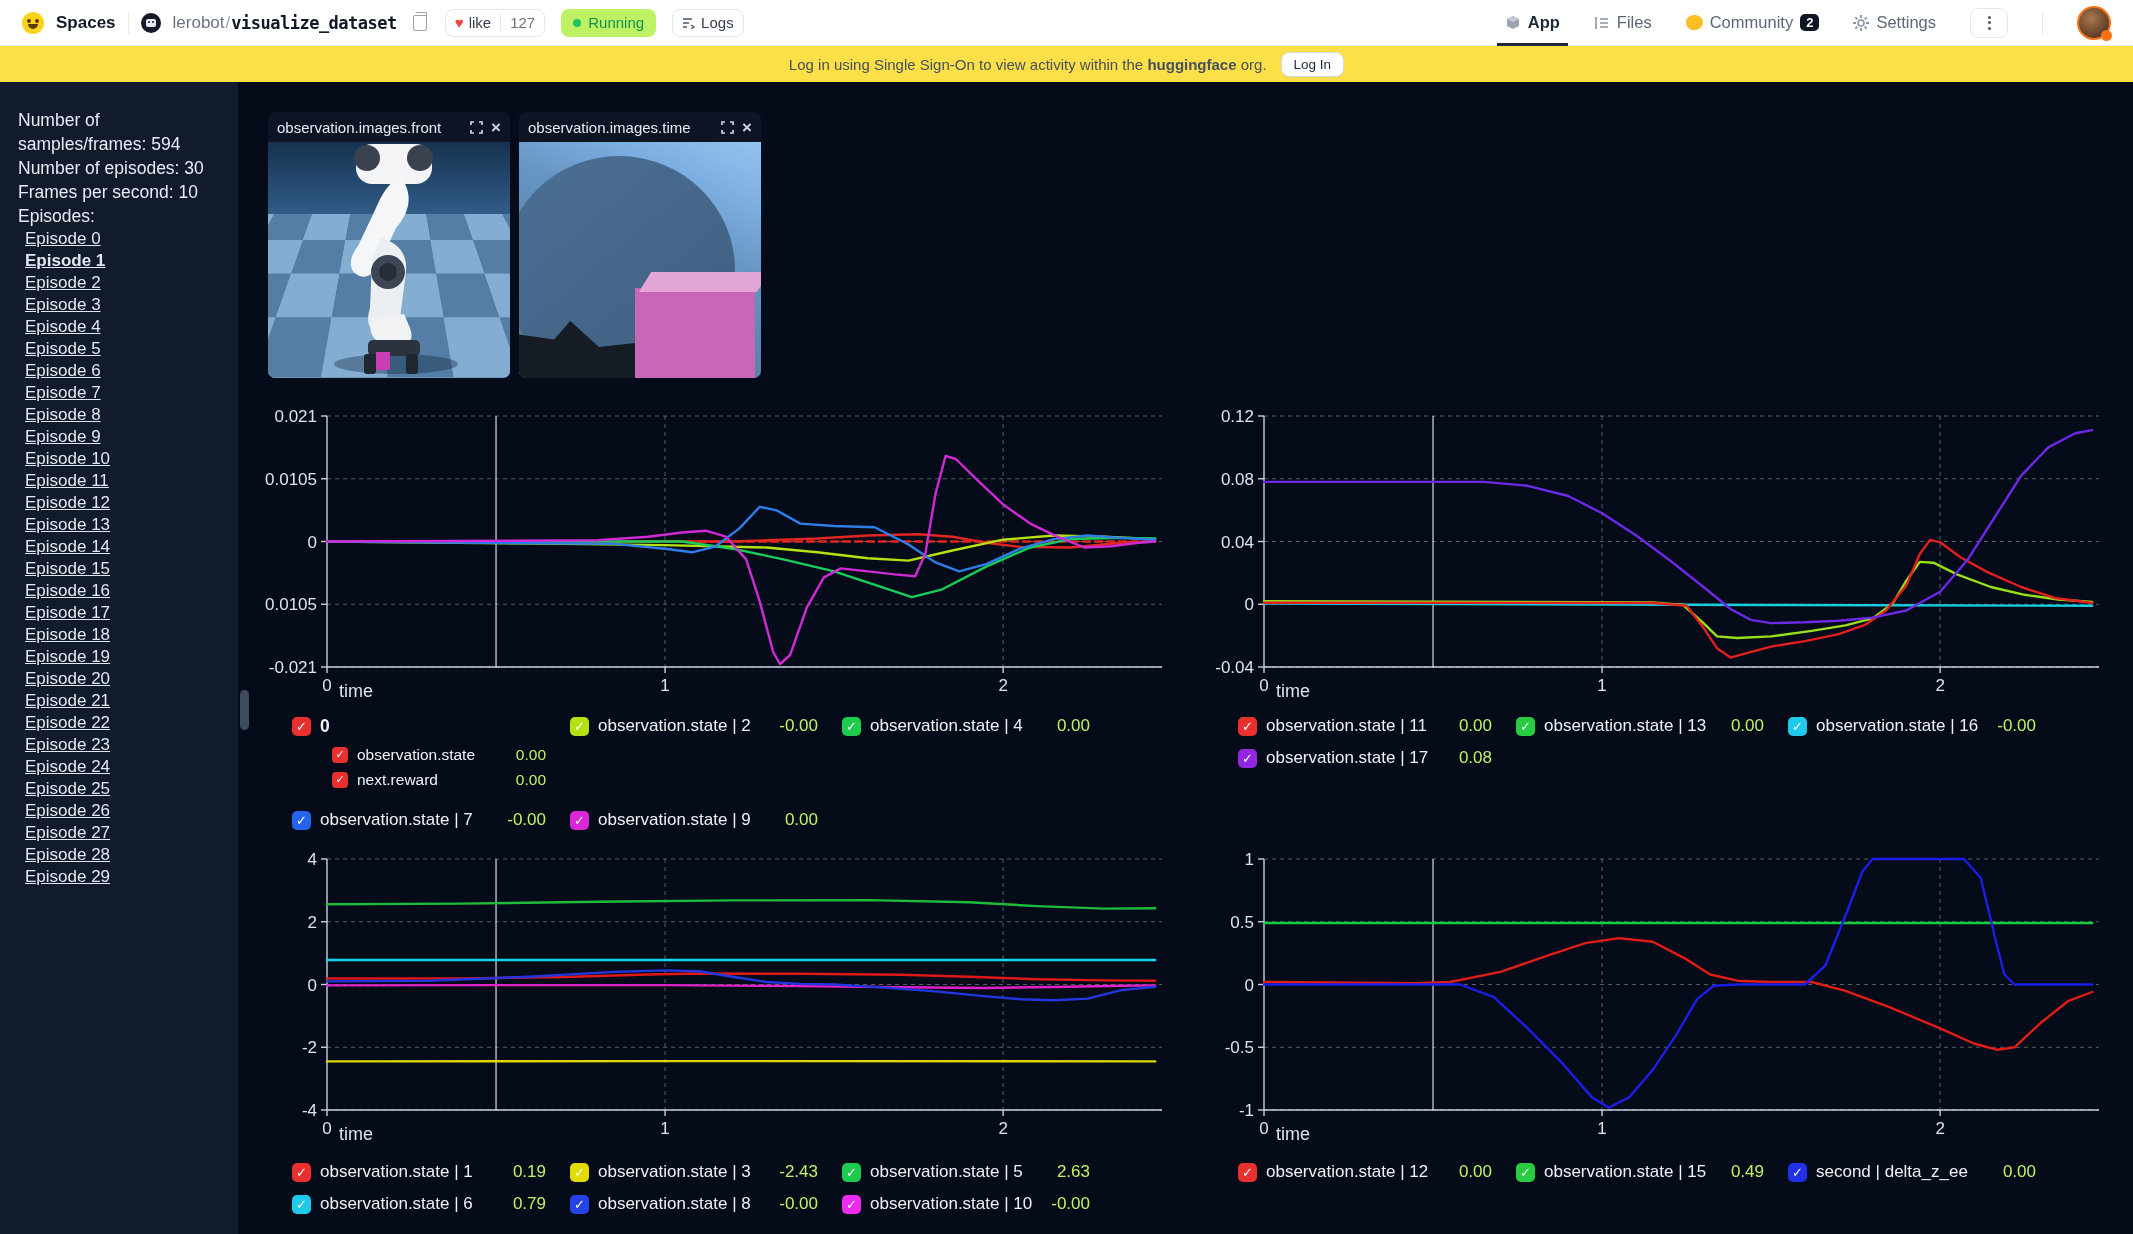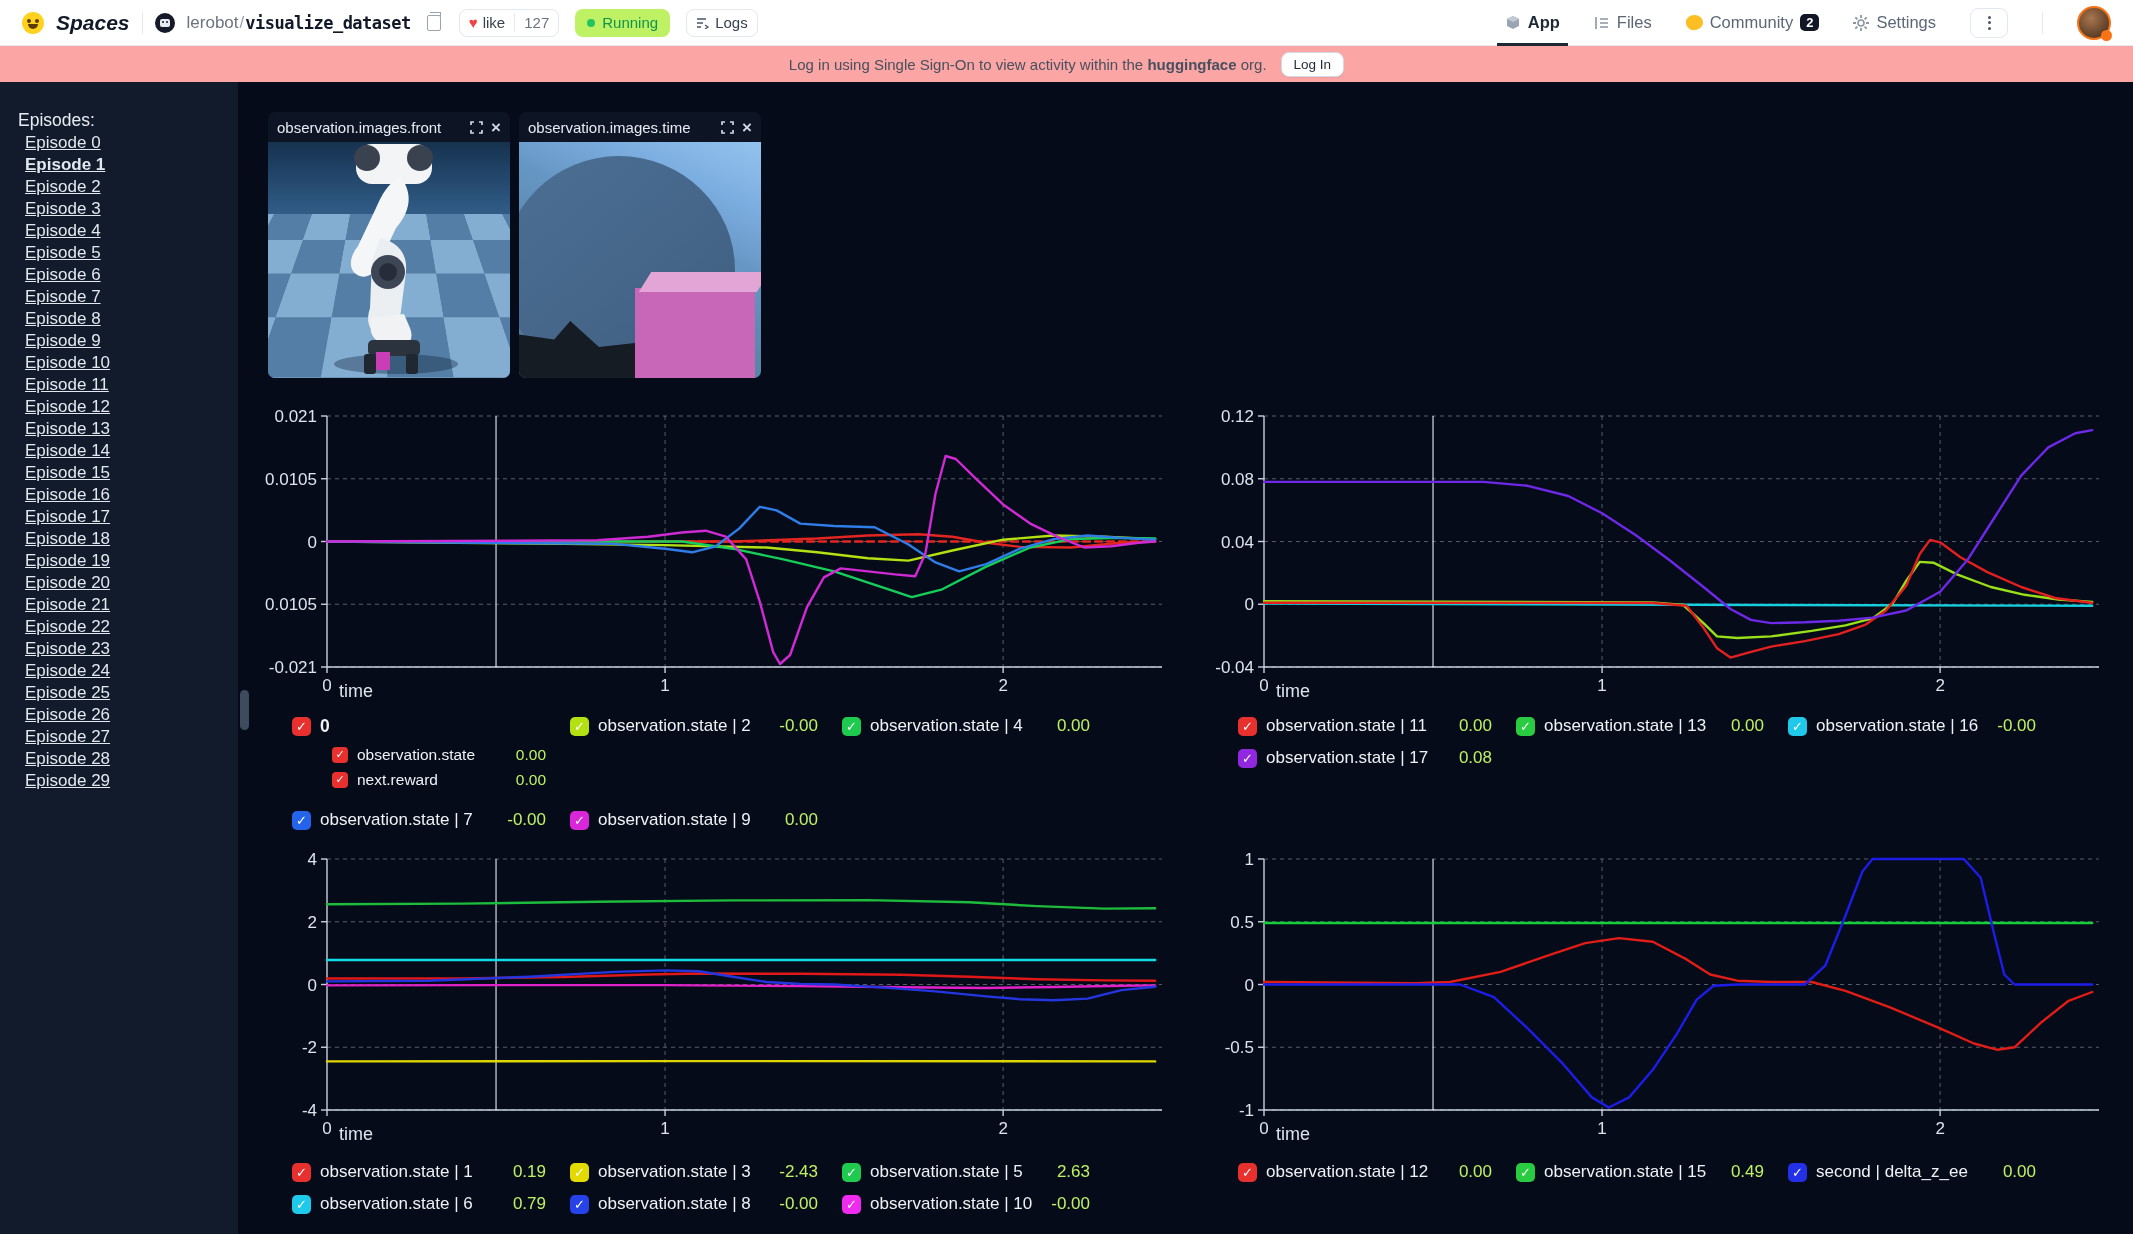--- a/index.html
+++ b/index.html
@@ -1,21 +1,21 @@
 <!DOCTYPE html>
 <html><head>
 <meta charset="utf-8">
 <style>
   html,body{margin:0;padding:0;width:2133px;height:1234px;background:#050b18;font-family:"Liberation Sans","DejaVu Sans",sans-serif;overflow:hidden;}
   
   #header{position:absolute;left:0;top:0;width:2133px;height:46px;background:#ffffff;border-bottom:1px solid #e8ebf0;display:flex;align-items:center;padding:0 22px;box-sizing:border-box;gap:12px;z-index:5;}
   .hf-logo{width:22px;height:22px;border-radius:50%;background:#ffd21e;position:relative;flex:0 0 auto;}
   .hf-logo::before{content:'';position:absolute;left:5px;top:7px;width:4px;height:4px;border-radius:50%;background:#5c3a00;box-shadow:8px 0 0 #5c3a00;}
   .hf-logo::after{content:'';position:absolute;left:6px;top:12px;width:10px;height:5px;border-radius:0 0 10px 10px;background:#5c3a00;}
-  .brand{font-weight:700;font-size:21px;color:#111827;font-style:italic;}
+  .brand{font-weight:700;font-size:17px;color:#111827;}
   .hdr-div{width:1px;height:22px;background:#e5e8ee;}
   .bot-av{width:20px;height:20px;border-radius:50%;background:#141a2a;position:relative;flex:0 0 auto;}
   .bot-av::before{content:'';position:absolute;left:5px;top:6px;width:10px;height:8px;border-radius:2px;background:#e8ecf2;}
   .bot-av::after{content:'';position:absolute;left:7px;top:8px;width:2px;height:2px;border-radius:50%;background:#141a2a;box-shadow:4px 0 0 #141a2a;}
   .owner{font-size:17px;color:#6b7280;}
   .slash{color:#9ca3af;font-size:17px;margin:0 1px;}
   .repo{font-size:17px;font-weight:700;color:#111827;font-family:"DejaVu Sans Mono","Liberation Mono",monospace;letter-spacing:-0.5px;}
   .copy-ic{width:12px;height:14px;border:1.5px solid #9ca3af;border-radius:2px;position:relative;margin-left:4px;}
   .copy-ic::before{content:'';position:absolute;left:2px;top:-4px;width:10px;height:3px;border-top:1.5px solid #9ca3af;border-right:1.5px solid #9ca3af;}
   .pill{display:flex;align-items:center;border:1px solid #e2e8f0;border-radius:8px;height:28px;box-sizing:border-box;background:#fff;}
@@ -28,21 +28,21 @@
   .nav-item{position:relative;height:46px;display:flex;align-items:center;gap:7px;font-size:16.5px;color:#5b6777;cursor:pointer;}
   .nav-item.active{color:#1e2936;font-weight:700;}
   .nav-item.active::after{content:'';position:absolute;left:-8px;right:-8px;bottom:0;height:3px;background:#1e2936;}
   .badge-dark{background:#101623;color:#fff;font-size:13px;border-radius:5px;padding:1px 6px;font-weight:700;}
   .clap{width:17px;height:15px;background:#fbbf24;border-radius:45% 55% 50% 50%;transform:rotate(-15deg);}
   .kebab{width:36px;height:28px;border:1px solid #e2e8f0;border-radius:8px;display:flex;flex-direction:column;align-items:center;justify-content:center;gap:2.5px;}
   .kebab i{width:3px;height:3px;border-radius:50%;background:#475569;}
   .user-av{width:30px;height:30px;border-radius:50%;border:2px solid #f97316;background:radial-gradient(circle at 40% 35%,#a9764f 0%,#6d4a2f 55%,#3c2a1c 100%);position:relative;}
   .user-av::after{content:'';position:absolute;right:-3px;bottom:-3px;width:11px;height:11px;border-radius:50%;background:#f97316;}
   
-  #notice{position:absolute;left:0;top:46px;width:2133px;height:36px;background:#fca5a5;display:flex;align-items:center;justify-content:center;gap:14px;font-size:15px;color:#46505e;}
+  #notice{position:absolute;left:0;top:46px;width:2133px;height:36px;background:#fde047;display:flex;align-items:center;justify-content:center;gap:14px;font-size:15px;color:#46505e;}
   #login-btn{background:#fff;border:1px solid #d3dae4;border-radius:8px;padding:4px 12px;font-size:13.5px;color:#1f2937;box-shadow:0 1px 1px rgba(0,0,0,.05);cursor:pointer;font-family:inherit;}
   
   #sidebar{position:absolute;left:0;top:82px;width:238px;height:1152px;background:#121b2b;color:#e7ecf3;box-sizing:border-box;padding:26px 10px 0 18px;}
   #stats p{margin:0;font-size:17.5px;line-height:24px;}
   #episodes-label{font-size:17.5px;line-height:24px;margin:0;}
   #episode-list{list-style:none;margin:0;padding:0 0 0 7px;}
   #episode-list li{line-height:22px;}
   #episode-list a{color:#e2e8f0;font-size:17px;text-decoration:underline;cursor:pointer;margin-top:30px;}
   #episode-list li.selected a{font-weight:700;}
   #scroll-thumb{position:absolute;left:240px;top:690px;width:9px;height:40px;border-radius:5px;background:#3e4b5e;}
@@ -151,20 +151,25 @@
 <div id="notice">
   <span>
     <span>Log in using Single Sign-On to view activity within the</span>
     <strong>huggingface</strong>
     <span>org.</span>
   </span>
   <button id="login-btn">Log In</button>
 </div>
 
 <div id="sidebar">
+  <div id="stats">
+      <p>Number of samples/frames: 594</p>
+      <p>Number of episodes: 30</p>
+      <p>Frames per second: 10</p>
+    </div>
   <p id="episodes-label">Episodes:</p>
   <ul id="episode-list">
       <li><a>Episode 0</a></li>
       <li class="selected"><a>Episode 1</a></li>
       <li><a>Episode 2</a></li>
       <li><a>Episode 3</a></li>
       <li><a>Episode 4</a></li>
       <li><a>Episode 5</a></li>
       <li><a>Episode 6</a></li>
       <li><a>Episode 7</a></li>

